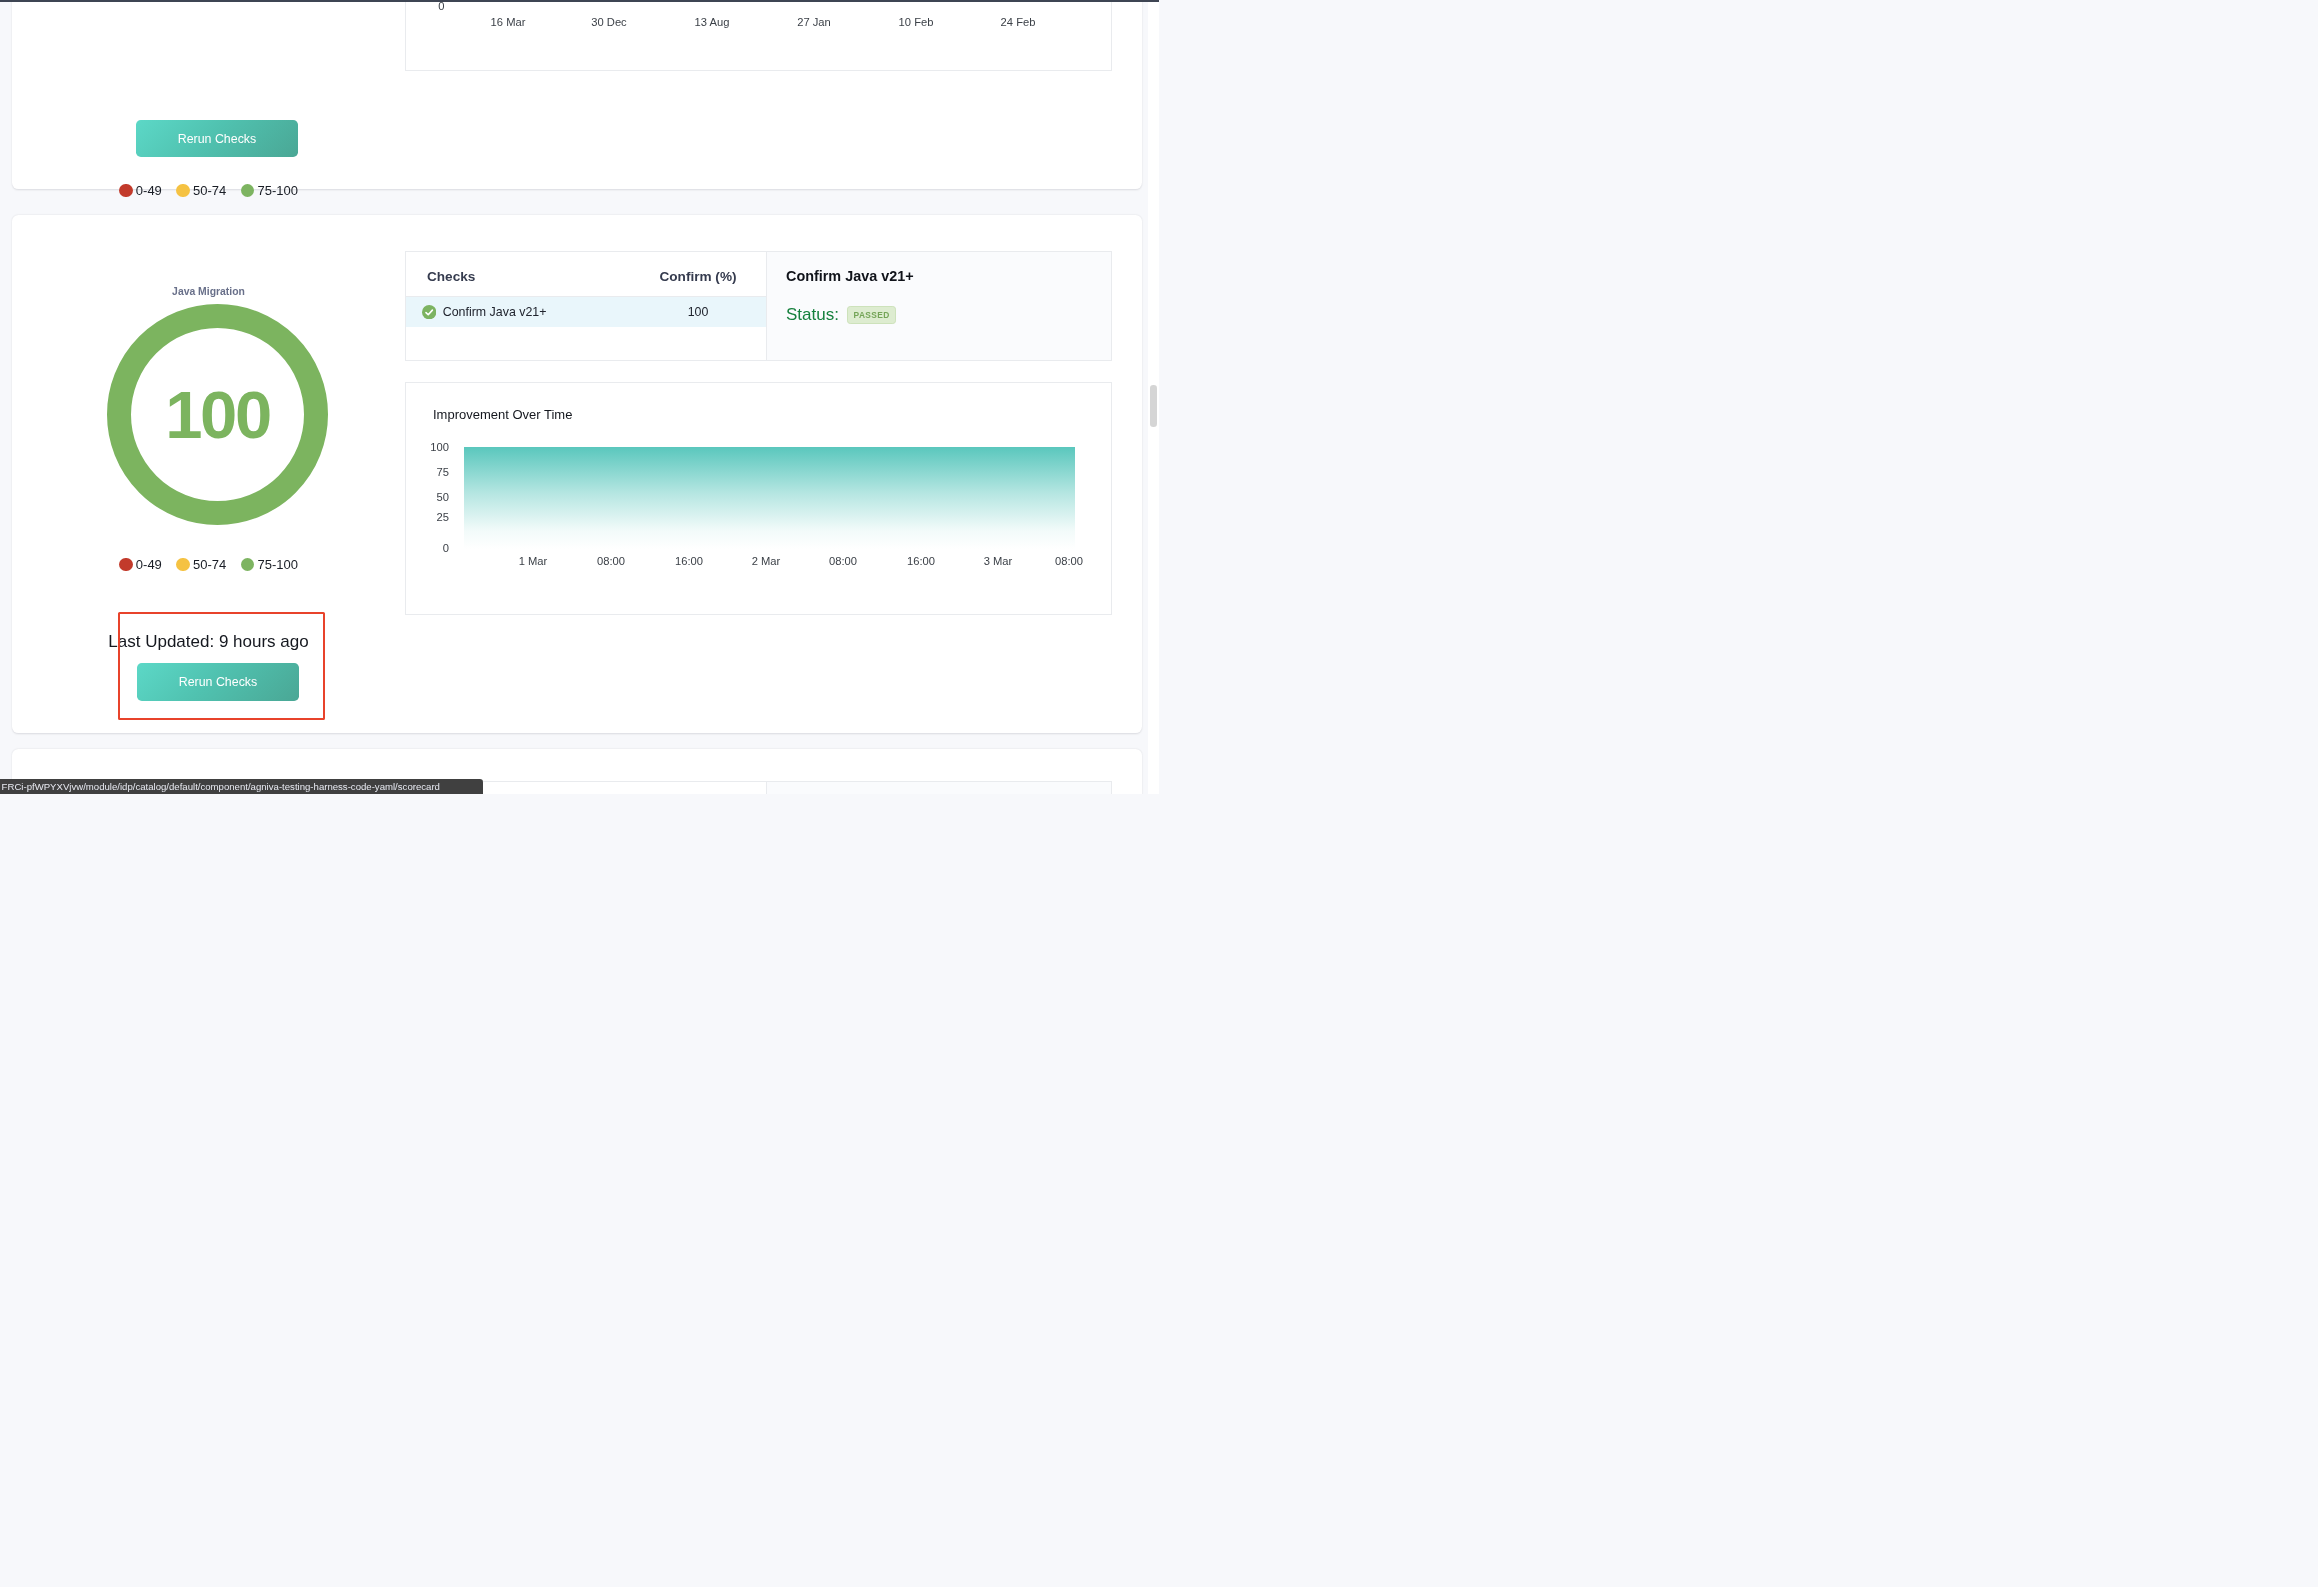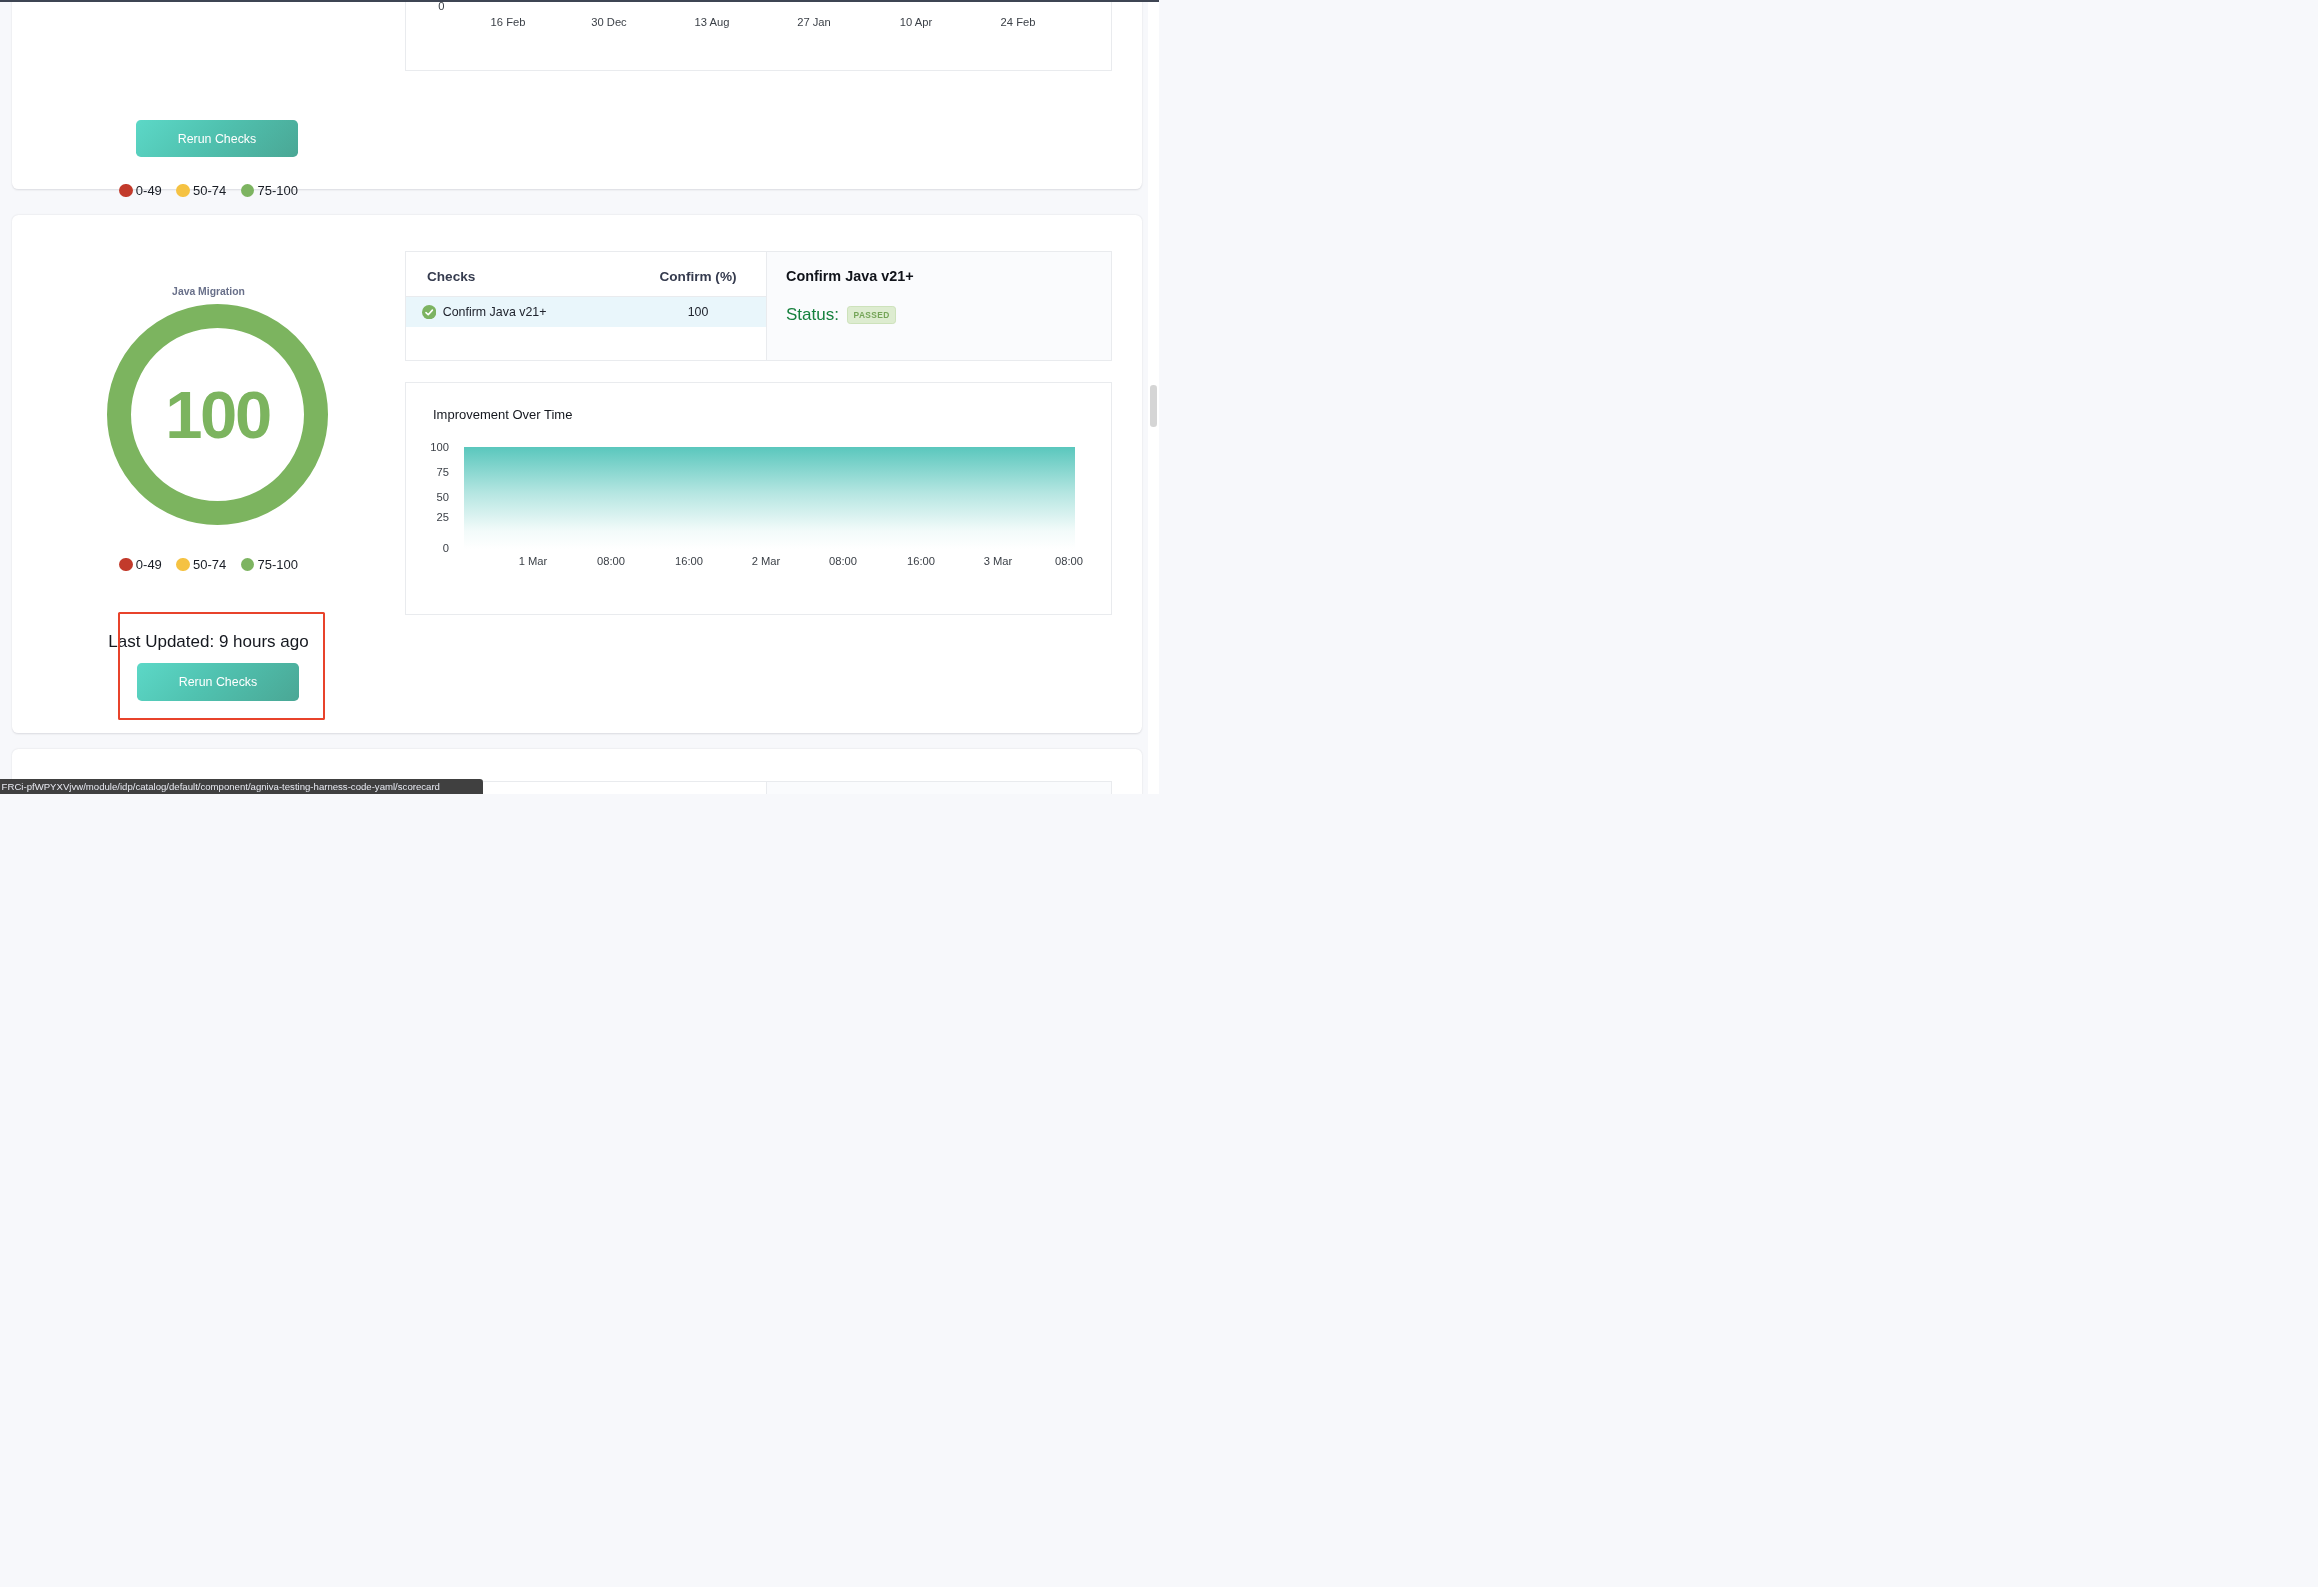--- a/index.html
+++ b/index.html
@@ -80,25 +80,25 @@
     <div class="legend-item">
       <span class="dot" style="background-color: rgb(125, 180, 97);"></span>
       <span>75-100</span>
     </div>
   </div>
   <div class="lastupd" style="top:425px;">Last Updated: 9 hours ago</div>
   <button class="rerun-btn" style="left:124px;top:288px;">Rerun Checks</button>
 
   <div class="panel" id="trend-box">
     <div id="trend-zero">0</div>
-    <div class="trend-xlabel" style="left:70px;">16 Feb</div>
+    <div class="trend-xlabel" style="left:70px;">16 Mar</div>
     <div class="trend-xlabel" style="left:171px;">30 Dec</div>
     <div class="trend-xlabel" style="left:274px;">13 Aug</div>
     <div class="trend-xlabel" style="left:376px;">27 Jan</div>
-    <div class="trend-xlabel" style="left:478px;">10 Apr</div>
+    <div class="trend-xlabel" style="left:478px;">10 Feb</div>
     <div class="trend-xlabel" style="left:580px;">24 Feb</div>
   </div>
 </div>
 
 <div class="card" id="card2">
   <div class="leftcol" id="jm-title">Java Migration</div>
 
   <div id="score-ring">
     <span id="score-val">100</span>
   </div>

